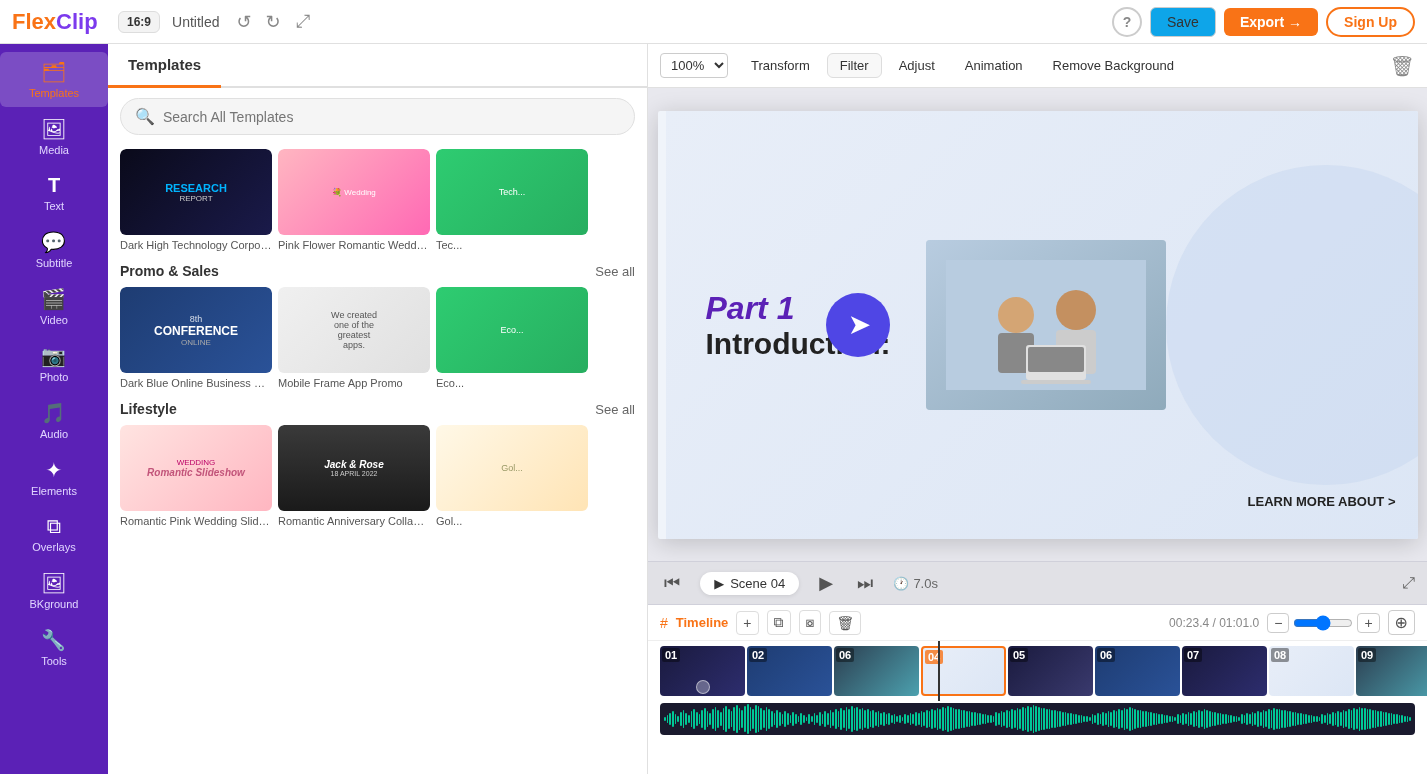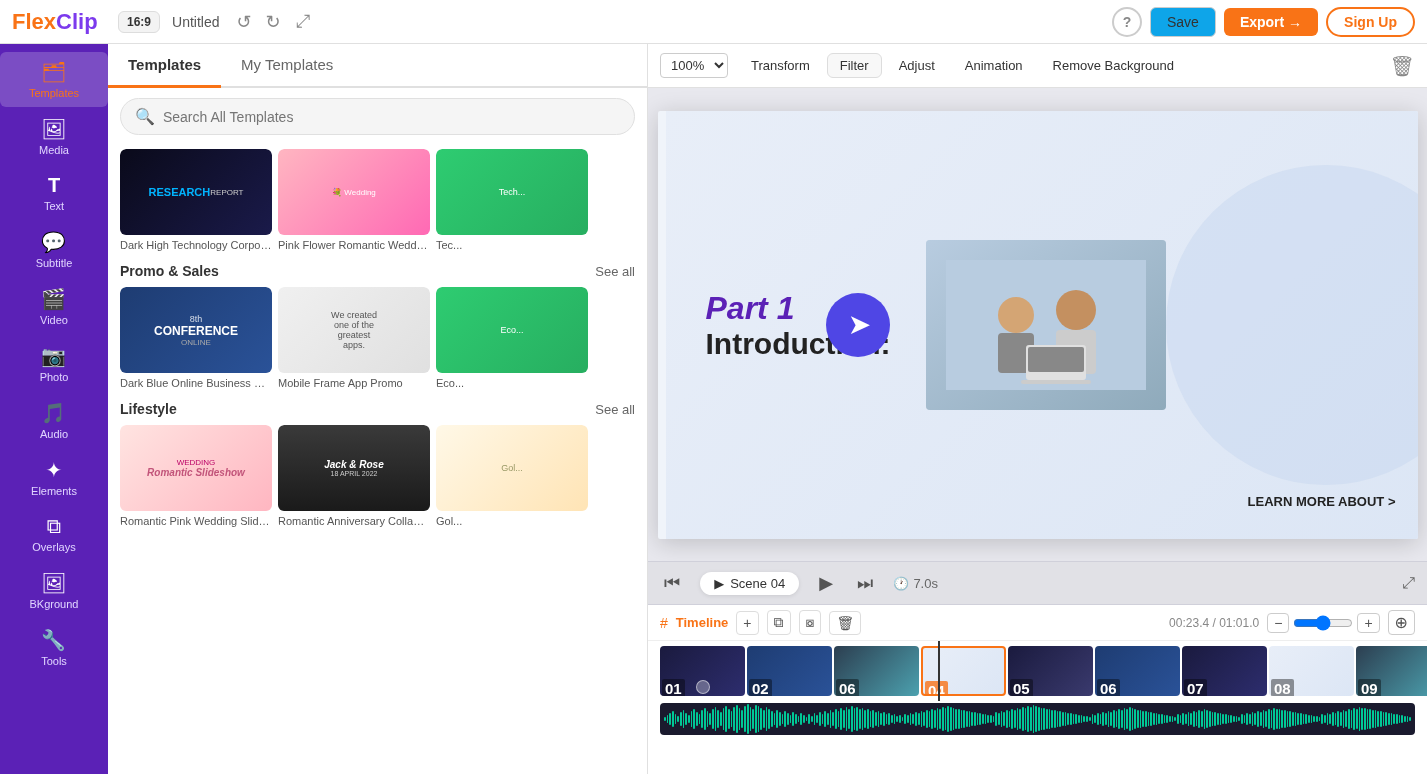--- a/index.html
+++ b/index.html
@@ -187,21 +187,21 @@
     .add-track-btn { background: none; border: 1px solid #ccc; border-radius: 4px; padding: 2px 6px; cursor: pointer; color: #555; font-size: 16px; }
     .scene-strip {
       display: flex; gap: 2px; padding: 4px 12px; align-items: center;
       height: 60px; overflow-x: auto;
     }
     .scene-clip {
       height: 50px; border-radius: 4px; overflow: hidden; position: relative;
       display: flex; align-items: center; justify-content: center; flex-shrink: 0;
       cursor: pointer;
     }
-    .clip-num { font-size: 15px; font-weight: 700; color: #fff; background: rgba(0,0,0,0.4); padding: 1px 3px; border-radius: 2px; position: absolute; top: 2px; left: 2px; margin-top: 31px; }
+    .clip-num { font-size: 11px; font-weight: 700; color: #fff; background: rgba(0,0,0,0.4); padding: 1px 3px; border-radius: 2px; position: absolute; top: 2px; left: 2px; }
 
     .audio-track {
       height: 32px; margin: 2px 12px; border-radius: 4px; overflow: hidden;
       background: #1a1a2e; position: relative;
     }
     .audio-waveform { display: flex; align-items: center; height: 100%; padding: 0 4px; gap: 1px; }
 
     
     .playhead {
       position: absolute; top: 0; width: 2px; background: #333;
@@ -291,36 +291,35 @@
     </div>
     <div class="sidebar-item">
       <span class="icon">🔧</span>
       <span class="label">Tools</span>
     </div>
   </div>
 
   <div class="panel">
     <div class="panel-tabs">
       <div class="panel-tab active">Templates</div>
-      <div class="panel-tab">My Templates</div>
     </div>
 
     <div class="search-bar">
       <div class="search-inner">
         <span class="search-icon">🔍</span>
         <input type="text" placeholder="Search All Templates" style="">
       </div>
     </div>
 
     <div class="template-scroll">
 
       <div class="template-row">
         <div class="template-card">
           <div class="template-thumb t1">
-            <div style="display:flex;flex-direction:row;align-items:center;justify-content:center;height:100%;color:#fff;font-size:9px;text-align:center;padding:4px;">
+            <div style="display:flex;flex-direction:column;align-items:center;justify-content:center;height:100%;color:#fff;font-size:9px;text-align:center;padding:4px;">
               <div style="font-size:11px;font-weight:700;color:#00b4ff;">RESEARCH</div>
               <div style="font-size:8px;color:#ccc;">REPORT</div>
             </div>
           </div>
           <div class="template-label">Dark High Technology Corporate...</div>
         </div>
         <div class="template-card">
           <div class="template-thumb t2">
             <div style="display:flex;align-items:center;justify-content:center;height:100%;color:#fff;font-size:8px;text-align:center;">💐 Wedding</div>
           </div>

